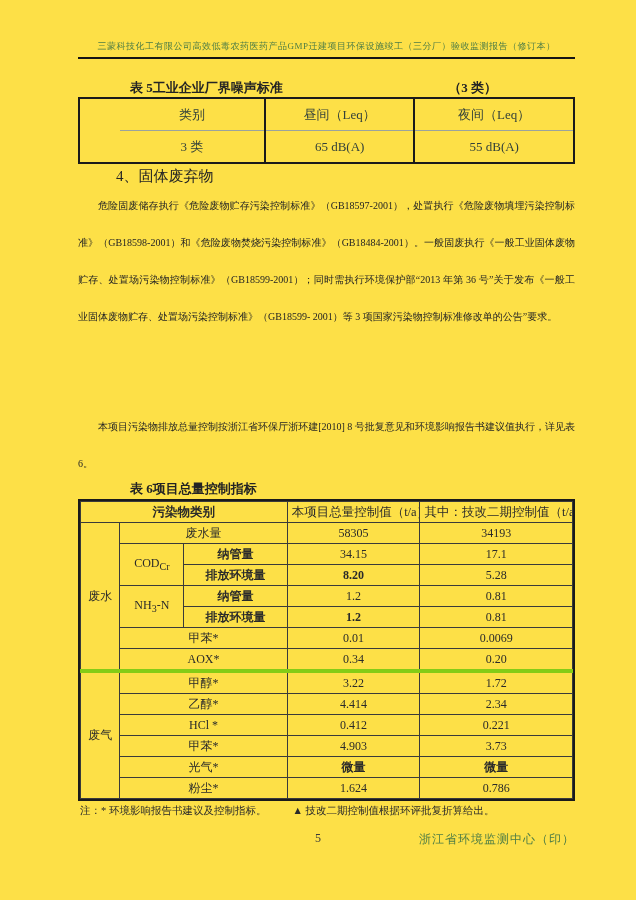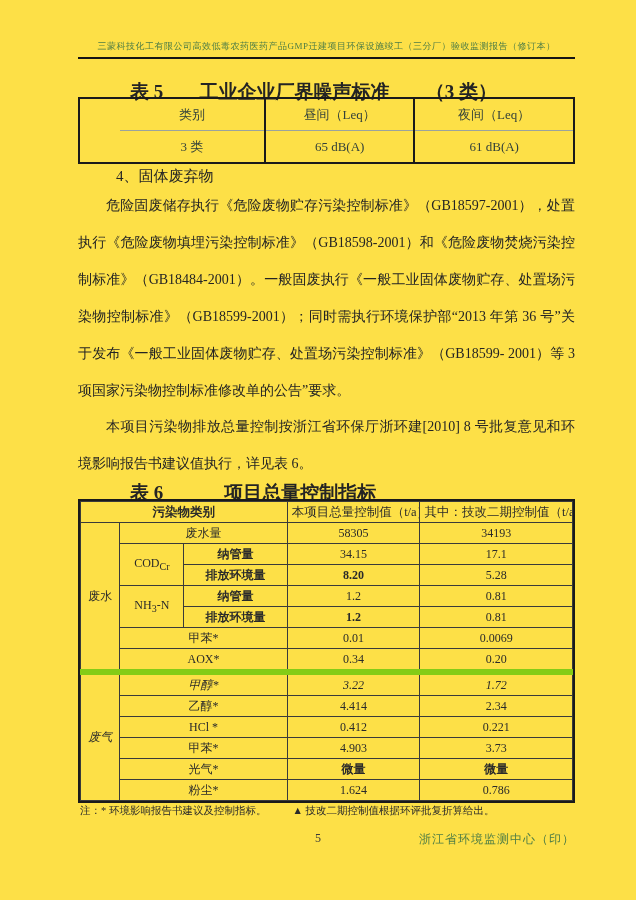--- a/index.html
+++ b/index.html
@@ -9,51 +9,51 @@
   }
   .abs{position:absolute;}
   
   .doc-header{
     left:78px;top:40px;width:497px;text-align:center;
     font-size:9px;letter-spacing:.5px;color:#4f7d45;
     padding-bottom:4px;border-bottom:2px solid #141414;
     white-space:nowrap;overflow:hidden;
   }
   
-  .tcaption{left:78px;width:497px;display:flex;align-items:center;font-size:19px;font-weight:bold;color:#242424;}
+  .tcaption{left:78px;width:497px;display:flex;align-items:center;font-size:13px;font-weight:bold;color:#242424;}
   .tcaption .cap-label{margin-left:52px;}
-  .tcaption .cap-title{flex:1;text-align:center;}
+  .tcaption .cap-title{flex:1;text-align:left;}
   .tcaption .cap-suffix{margin-right:78px;}
   
   table{border-collapse:collapse;}
   .table5{left:78px;top:97px;width:497px;table-layout:fixed;}
   .table5 td{
     border-left:2px solid #1a1a1a;height:29px;text-align:center;
     font-size:13px;color:#32403a;
   }
   .table5 td:first-child{border-left:none;}
   .table5 tr:first-child td{border-bottom:1px solid #9aa39d;}
   .tbl5wrap{left:78px;top:97px;width:497px;border:2px solid #1a1a1a;box-sizing:border-box;padding-left:40px;}
   .tbl5wrap table{width:100%;table-layout:fixed;}
   
   .sec-heading{left:78px;width:497px;font-size:15px;font-weight:normal;color:#242424;padding-left:38px;box-sizing:border-box;}
   .para{
-    left:78px;width:497px;font-size:14px;line-height:37px;color:#242424;
+    left:78px;width:497px;font-size:10px;line-height:37px;color:#242424;
     text-align:justify;text-indent:2em;
   }
   
   .tbl6wrap{left:78px;top:499px;width:497px;border:2px solid #1a1a1a;box-sizing:border-box;}
   .table6{width:100%;table-layout:fixed;}
   .table6 td{
     border:1px solid #3a3a3a;height:20px;text-align:center;vertical-align:middle;
     font-size:12px;color:#2a2a2a;padding:0 4px;overflow:hidden;white-space:nowrap;
   }
   .table6 .b{font-weight:bold;}
   .table6 .hdr td{font-size:12.5px;}
-  .table6 .gas-top td{border-top:6px solid #84cc16;font-style:italic;}
+  .table6 .gas-top td{border-top:4px solid #84cc16;}
   sub{font-size:10px;}
   
   .note{left:80px;width:497px;font-size:10.5px;color:#2a2a2a;}
   .note .gap{display:inline-block;width:26px;}
   .footer-page{left:0;top:831px;width:636px;text-align:center;font-size:12px;color:#3a3a3a;}
   .footer-right{top:831px;right:61px;font-size:12px;color:#4f7d45;letter-spacing:1px;}
 </style>
 </head>
 <body>
 
@@ -78,21 +78,21 @@
         </colgroup>
       <tbody>
           <tr>
         <td>类别</td>
         <td>昼间（Leq）</td>
         <td>夜间（Leq）</td>
       </tr>
       <tr>
         <td>3 类</td>
         <td>65 dB(A)</td>
-        <td>61 dB(A)</td>
+        <td>55 dB(A)</td>
       </tr>
     </tbody>
       </table>
   </div>
 
   <div class="abs sec-heading" style="top:167px;">4、固体废弃物</div>
   <div class="abs para" style="top:187px;">危险固废储存执行《危险废物贮存污染控制标准》（GB18597-2001），处置执行《危险废物填埋污染控制标准》（GB18598-2001）和《危险废物焚烧污染控制标准》（GB18484-2001）。一般固废执行《一般工业固体废物贮存、处置场污染物控制标准》（GB18599-2001）；同时需执行环境保护部“2013 年第 36 号”关于发布《一般工业固体废物贮存、处置场污染控制标准》（GB18599- 2001）等 3 项国家污染物控制标准修改单的公告”要求。</div>
 
   <div class="abs para" style="top:408px;">本项目污染物排放总量控制按浙江省环保厅浙环建[2010] 8 号批复意见和环境影响报告书建议值执行，详见表 6。</div>
 

